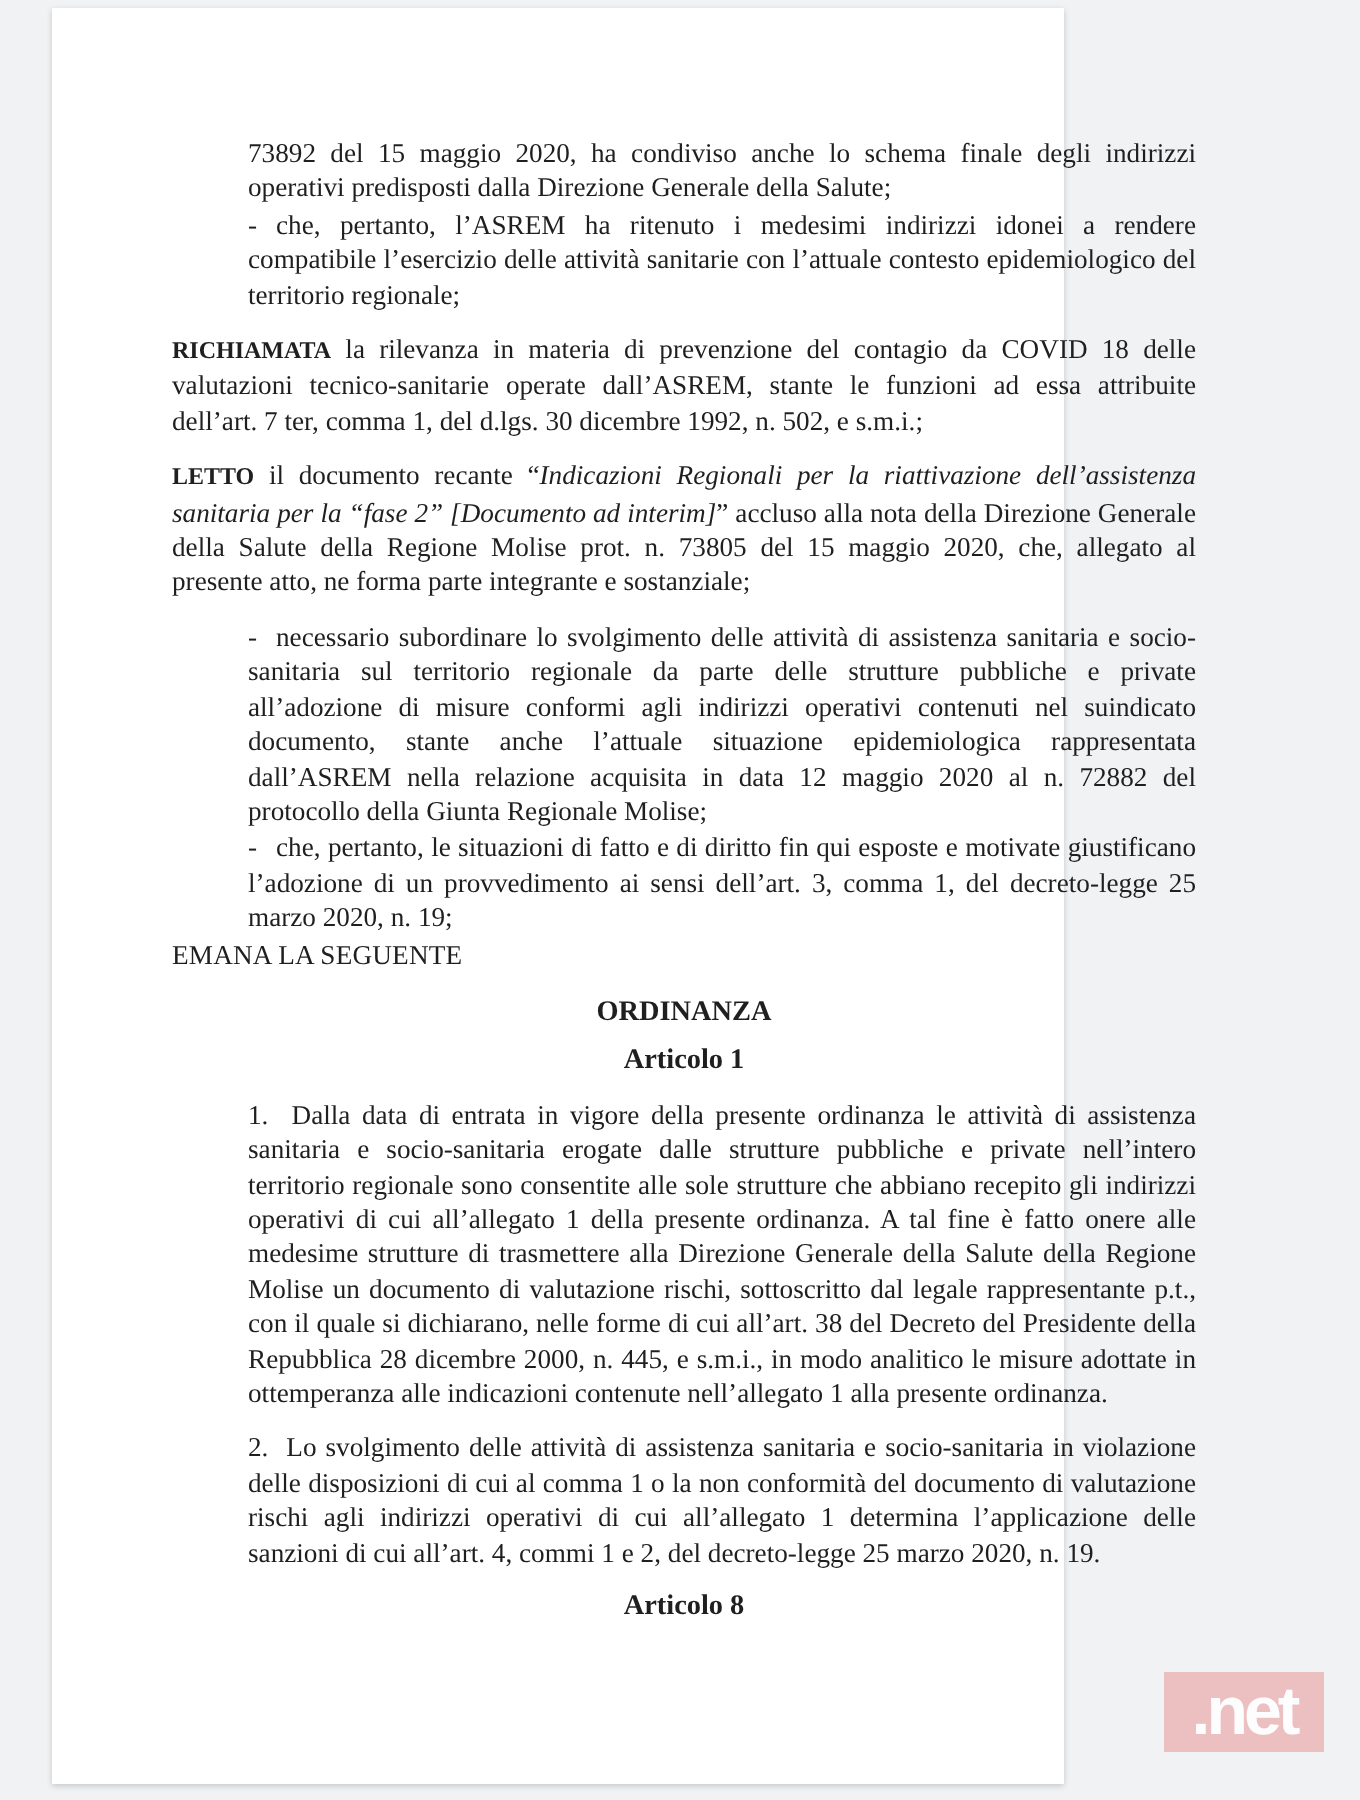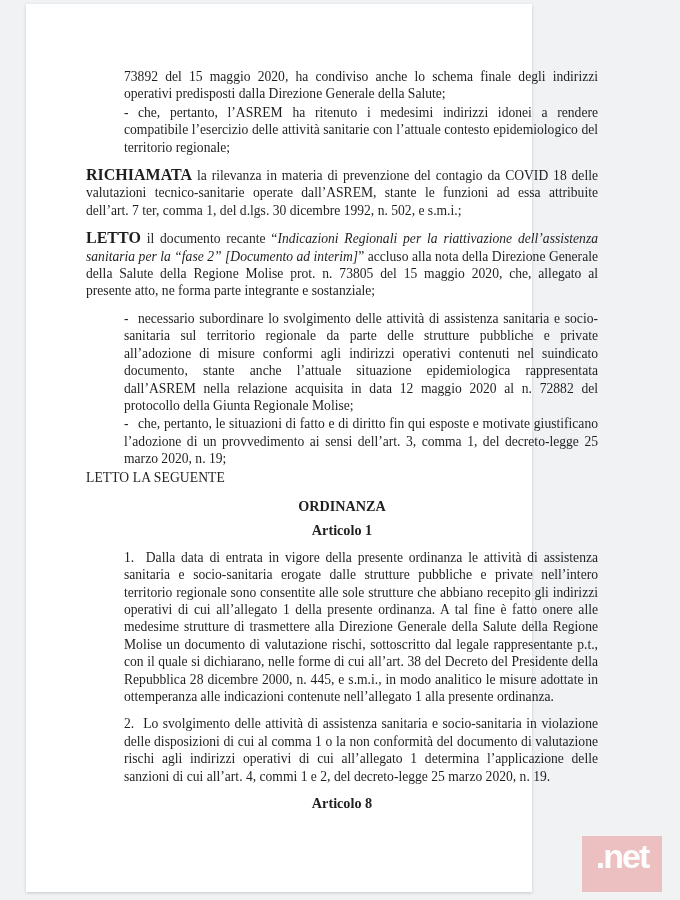--- a/index.html
+++ b/index.html
@@ -27,39 +27,39 @@
       font-family: "Liberation Serif", "DejaVu Serif", serif;
       font-size: 13.6px;
       line-height: 17.4px;
       color: #1f1f1f;
     }
     p { margin: 0; }
     .just { text-align: justify; text-align-last: auto; }
     .indent { margin-left: 38px; }
     .gap { margin-top: 1px; }
     .gap-lg { margin-top: 10px; }
-    .kw { font-weight: bold; font-size: 16px; }
+    .kw { font-weight: bold; font-size: 12px; }
     .it { font-style: italic; }
     .heading {
       font-weight: bold;
       font-size: 14.2px;
       margin: 0;
     }
     .center { text-align: center; }
     .dash { display: inline-block; width: 14px; }
     .plain-head {
       font-size: 13.6px;
       letter-spacing: 0.1px;
     }
     .watermark {
       position: absolute;
       left: 582px;
       top: 836px;
       width: 80px;
-      height: 56px;
+      height: 40px;
       background: rgba(230, 120, 120, 0.45);
       color: #ffffff;
       font-family: "Liberation Sans", "DejaVu Sans", sans-serif;
       font-weight: bold;
       font-size: 34px;
       line-height: 40px;
       letter-spacing: -2px;
       text-align: center;
       opacity: 0.9;
     }
@@ -76,21 +76,21 @@
 
     <p class="just gap-lg"><span class="kw">RICHIAMATA</span><span> la rilevanza in materia di prevenzione del contagio da COVID 18 delle valutazioni tecnico-sanitarie operate dall’ASREM, stante le funzioni ad essa attribuite dell’art. 7 ter, comma 1, del d.lgs. 30 dicembre 1992, n. 502, e s.m.i.;</span></p>
 
     <p class="just gap-lg"><span class="kw">LETTO</span><span> il documento recante “</span><span class="it">Indicazioni Regionali per la riattivazione dell’assistenza sanitaria per la “fase 2” [Documento ad interim]</span><span>” accluso alla nota della Direzione Generale della Salute della Regione Molise prot. n. 73805 del 15 maggio 2020, che, allegato al presente atto, ne forma parte integrante e sostanziale;</span></p>
 
 
     <p class="just indent gap-lg"><span class="dash">-</span><span>necessario subordinare lo svolgimento delle attività di assistenza sanitaria e socio-sanitaria sul territorio regionale da parte delle strutture pubbliche e private all’adozione di misure conformi agli indirizzi operativi contenuti nel suindicato documento, stante anche l’attuale situazione epidemiologica rappresentata dall’ASREM nella relazione acquisita in data 12 maggio 2020 al n. 72882 del protocollo della Giunta Regionale Molise;</span></p>
 
     <p class="just indent gap"><span class="dash">-</span><span>che, pertanto, le situazioni di fatto e di diritto fin qui esposte e motivate giustificano l’adozione di un provvedimento ai sensi dell’art. 3, comma 1, del decreto-legge 25 marzo 2020, n. 19;</span></p>
 
-    <p class="plain-head gap">LETTO LA SEGUENTE</p>
+    <p class="plain-head gap">EMANA LA SEGUENTE</p>
 
     <p class="heading center" style="margin-top:12px;">ORDINANZA</p>
 
     <p class="heading center" style="margin-top:7px;text-align:center;">Articolo 1</p>
 
     <p class="just indent" style="margin-top:9px;">1.&nbsp; Dalla data di entrata in vigore della presente ordinanza le attività di assistenza sanitaria e socio-sanitaria erogate dalle strutture pubbliche e private nell’intero territorio regionale sono consentite alle sole strutture che abbiano recepito gli indirizzi operativi di cui all’allegato 1 della presente ordinanza. A tal fine è fatto onere alle medesime strutture di trasmettere alla Direzione Generale della Salute della Regione Molise un documento di valutazione rischi, sottoscritto dal legale rappresentante p.t., con il quale si dichiarano, nelle forme di cui all’art. 38 del Decreto del Presidente della Repubblica 28 dicembre 2000, n. 445, e s.m.i., in modo analitico le misure adottate in ottemperanza alle indicazioni contenute nell’allegato 1 alla presente ordinanza.</p>
 
     <p class="just indent" style="margin-top:10px;">2.&nbsp; Lo svolgimento delle attività di assistenza sanitaria e socio-sanitaria in violazione delle disposizioni di cui al comma 1 o la non conformità del documento di valutazione rischi agli indirizzi operativi di cui all’allegato 1 determina l’applicazione delle sanzioni di cui all’art. 4, commi 1 e 2, del decreto-legge 25 marzo 2020, n. 19.</p>
 
     <p class="heading center" style="margin-top:10px;">Articolo 8</p>

